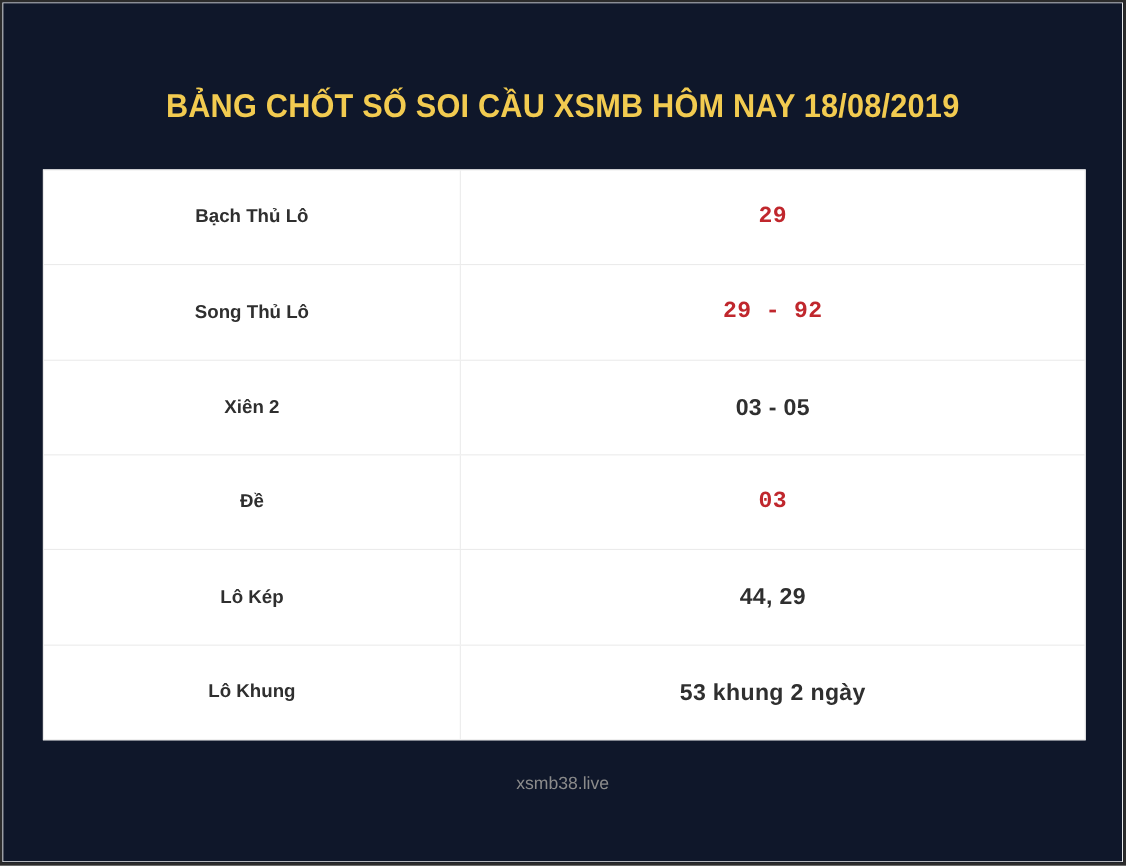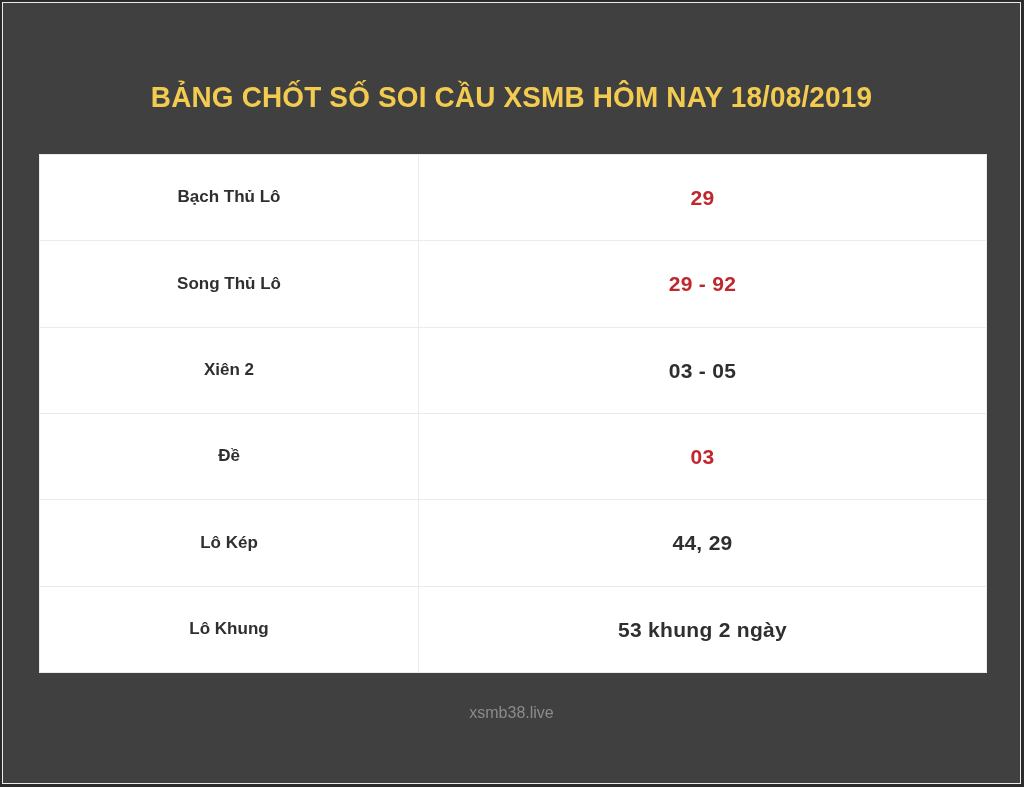--- a/index.html
+++ b/index.html
@@ -15,21 +15,21 @@
     background: #2b2b2b;
     overflow: hidden;
   }
 
   .page-frame {
     position: absolute;
     left: 2px;
     top: 2px;
     width: 1019px;
     height: 782px;
-    background: #404040;
+    background: #0f172a;
     overflow: hidden;
   }
 
   .page-frame::after {
     content: "";
     position: absolute;
     inset: 0;
     pointer-events: none;
     box-shadow: inset 0 0 0 1px rgba(255,255,255,0.9);
   }
@@ -88,21 +88,21 @@
     border-right: 1px solid #ebebeb;
     font-size: 17px;
   }
 
   .cell-value {
     flex: 1 1 auto;
     font-size: 21px;
     letter-spacing: 0.3px;
   }
 
-  .cell-value.red { color: #c0272d; }
+  .cell-value.red { color: #c0272d; font-family: Liberation Mono, monospace; }
 
   .footer {
     position: absolute;
     left: 0;
     top: 702px;
     width: 1019px;
     text-align: center;
     font-size: 16px;
     color: #8b8b8b;
     font-weight: normal;

